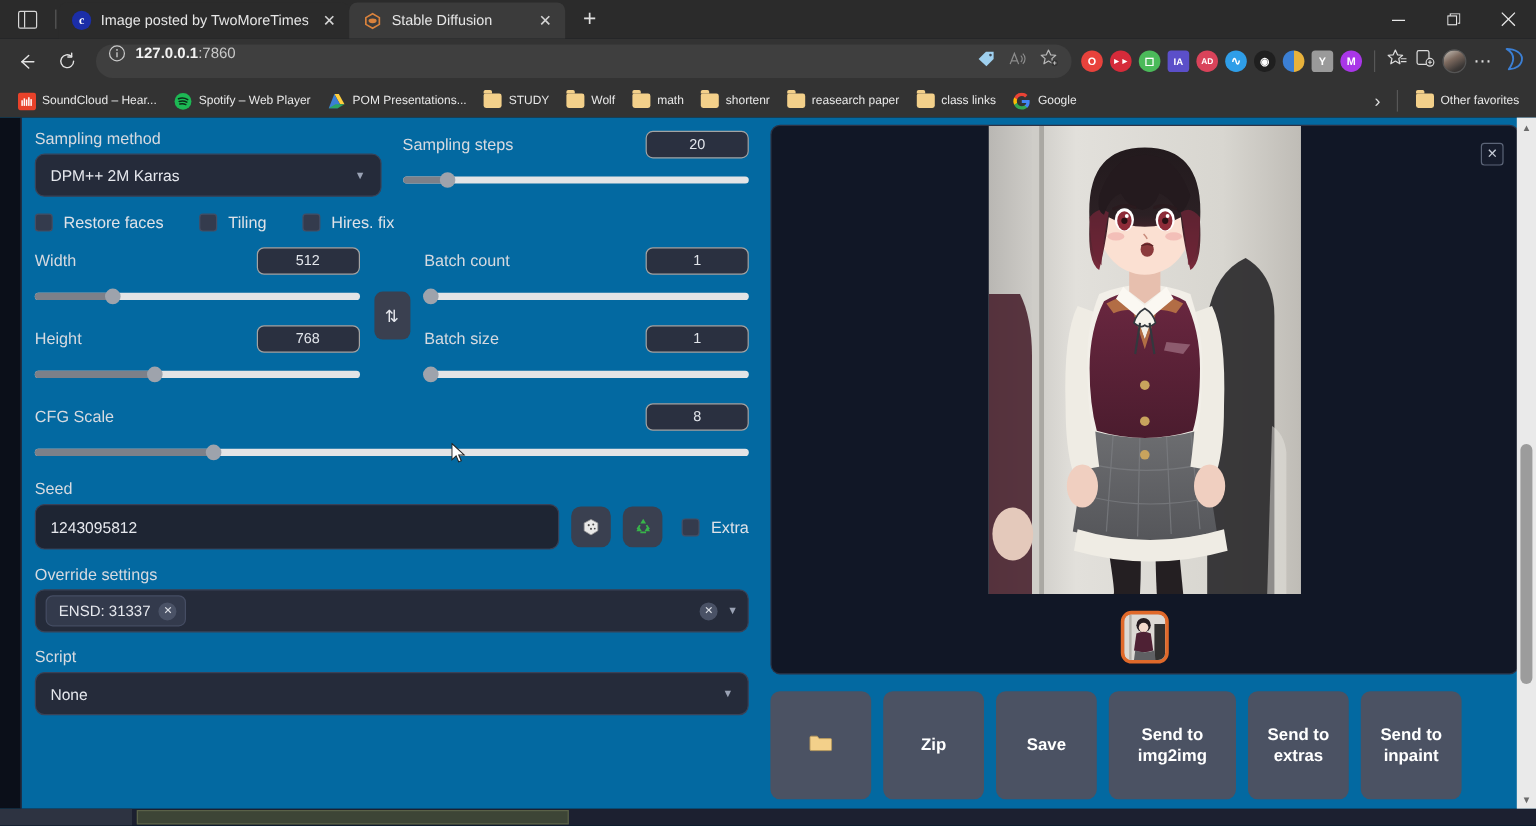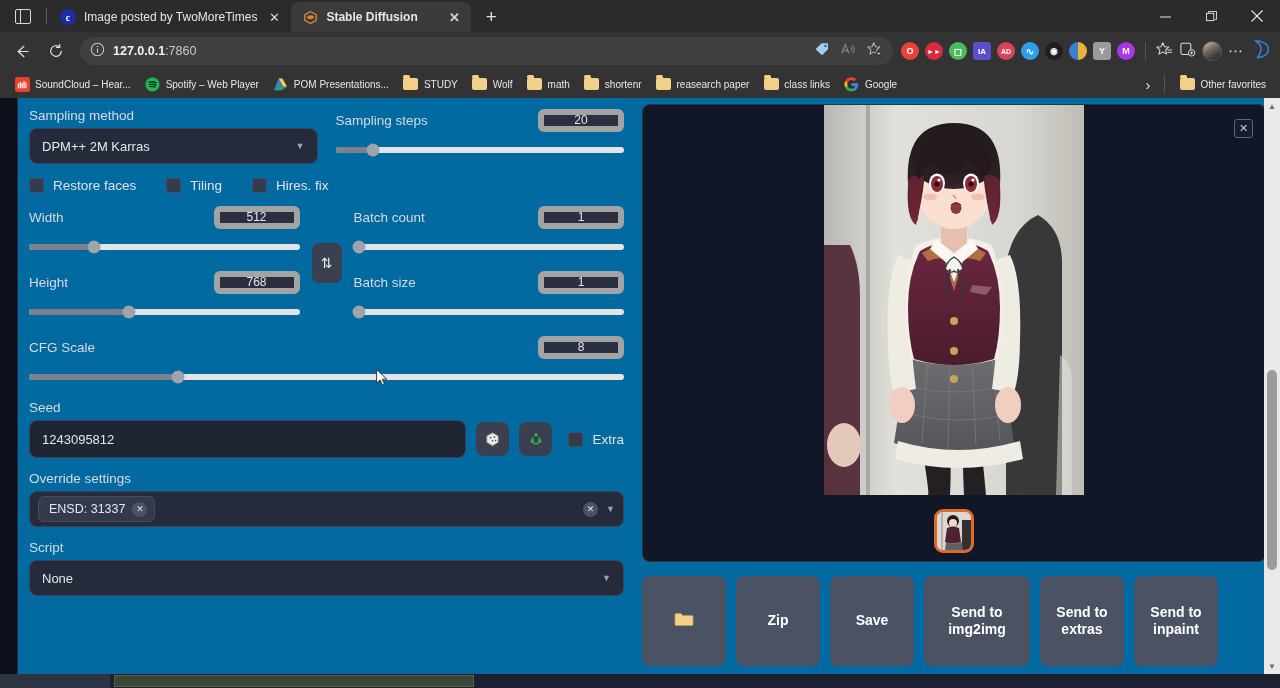--- a/index.html
+++ b/index.html
@@ -31,21 +31,21 @@
     width: 1.6px; background: #d8d8d8;
   }
   .tab-sep { width: 1px; height: 16px; background: #5a5a5a; align-self: center; margin-right: 2px;}
 
   .tab {
     height: 30px; display: flex; align-items: center; gap: 8px;
     padding: 0 8px 0 11px; border-radius: 7px 7px 0 0;
     min-width: 180px; max-width: 250px; position: relative;
   }
   .tab.inactive { background: #2b2b2b; }
-  .tab.active   { background: #3b3b3b; font-weight: bold; }
+  .tab.active   { background: #3b3b3b; }
   .tab-title {
     color: #e6e6e6; font-size: 12px; white-space: nowrap;
     overflow: hidden; flex: 1;
   }
   .tab-close {
     width: 18px; height: 18px; border-radius: 4px; flex: none;
     display: flex; align-items: center; justify-content: center;
     color: #d4d4d4; font-size: 13px; line-height: 1;
   }
   .fav { width: 16px; height: 16px; flex: none; border-radius: 50%;
@@ -68,21 +68,21 @@
   .navbar {
     height: 38px; background: #333333; display: flex; align-items: center;
     padding: 0 6px; gap: 2px;
   }
   .navbtn {
     width: 32px; height: 30px; border-radius: 4px; display: flex;
     align-items: center; justify-content: center; color: #e3e3e3;
   }
   .omnibox {
     flex: 1; height: 28px; background: #3f3f3f; border-radius: 14px;
-    display: flex; align-items: center; padding: 0 10px; gap: 8px;
+    display: flex; padding: 0 10px; gap: 8px;
     margin: 0 6px; min-width: 0;
   }
   .omni-url { font-size: 12.5px; color: #c9c9c9; white-space: nowrap; }
   .omni-url b { color: #f2f2f2; font-weight: 600; }
   .omni-icons { margin-left: auto; display: flex; align-items: center; gap: 10px; }
 
   .ext-strip { display: flex; align-items: center; gap: 6px; padding-right: 2px;}
   .ext {
     width: 18px; height: 18px; border-radius: 50%; flex: none;
     display: flex; align-items: center; justify-content: center;
@@ -124,21 +124,21 @@
 
   
   .left-col {
     width: 618px; flex: none; padding: 10px 12px 0 11px;
   }
   .lbl { color: #d7dae0; font-size: 13.5px; margin-bottom: 5px; display:block;}
   .row { display: flex; gap: 18px; }
   .col { flex: 1; min-width: 0; }
 
   .numbox {
-    background: #2a3040; border: 6px solid #a3a3a3; border-radius: 6px;
+    background: #2a3040; border: 1px solid #a3a3a3; border-radius: 6px;
     height: 23px; width: 86px; color: #e2e5eb; font-size: 12px;
     display: flex; align-items: center; justify-content: center;
   }
   .head-line { display: flex; align-items: center; justify-content: space-between; height: 24px;}
 
   .select {
     background: #252b3a; border: 1px solid #3a4257; border-radius: 8px;
     height: 36px; display: flex; align-items: center; padding: 0 12px;
     color: #e6e8ee; font-size: 13px; position: relative;
   }

